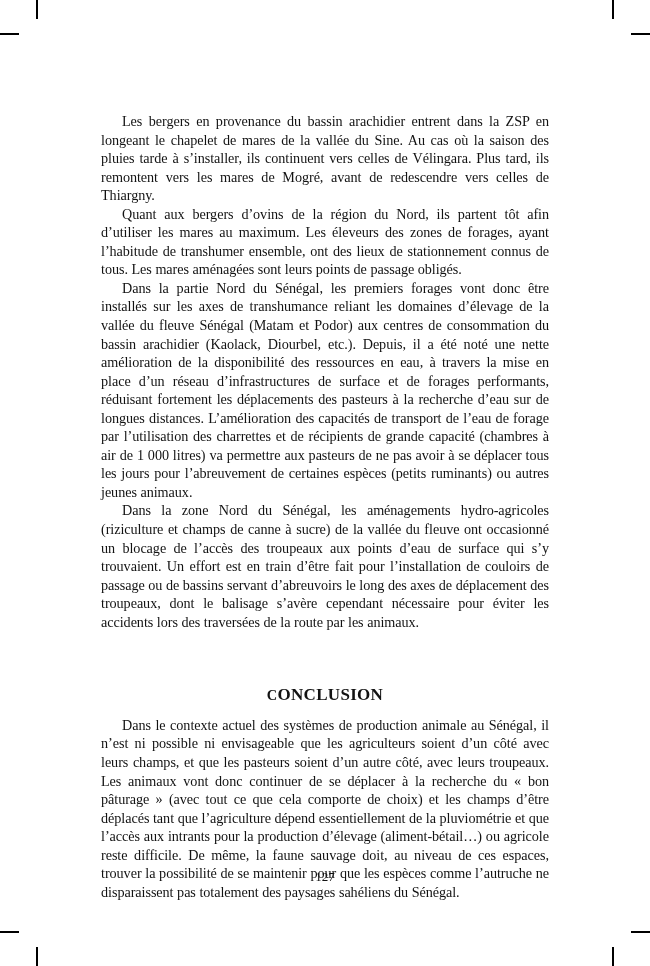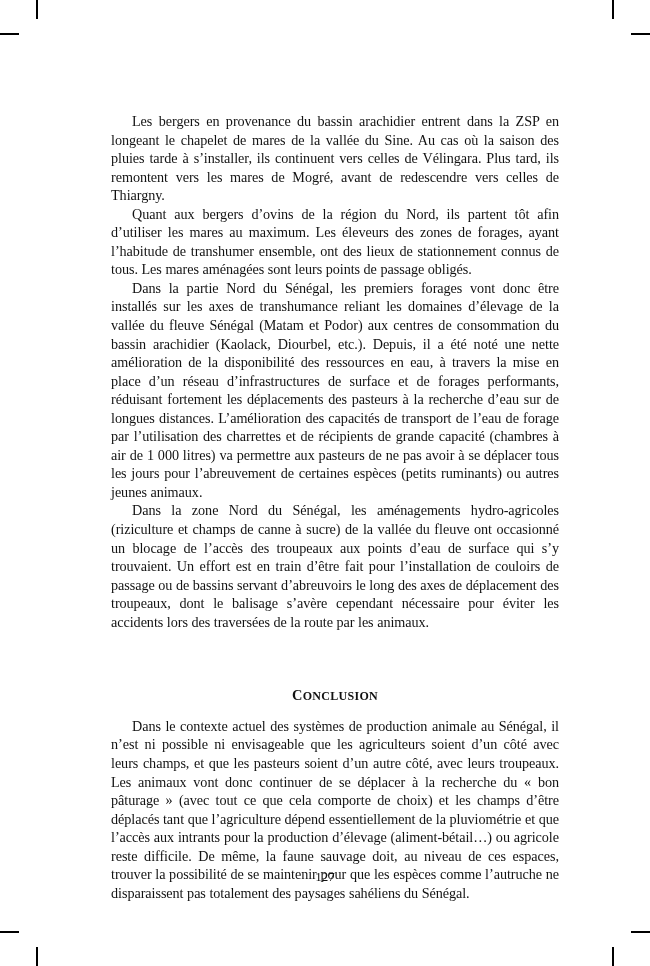--- a/index.html
+++ b/index.html
@@ -31,21 +31,21 @@
   .crop-tr-v { left: 612px; top: 0; }
   .crop-tr-h { left: 631px; top: 33px; }
   .crop-bl-v { left: 36px;  top: 947px; }
   .crop-bl-h { left: 0;     top: 931px; }
   .crop-br-v { left: 612px; top: 947px; }
   .crop-br-h { left: 631px; top: 931px; }
 
   
   #textblock {
     position: absolute;
-    left: 111px;
+    left: 101px;
     top: 112px;
     width: 448px;
   }
   p.para {
     margin: 0;
     text-align: justify;
     text-indent: 21px;
     font-size: 14.2px;
     line-height: 18.55px;
     letter-spacing: -0.06px;
@@ -55,21 +55,21 @@
 
   h2.section-heading {
     margin: 0;
     text-align: center;
     font-weight: bold;
     font-size: 14.4px;
     line-height: 18.55px;
     letter-spacing: 0.3px;
   }
   h2.section-heading .cap  { font-size: 14.4px; }
-  h2.section-heading .rest { font-size: 12px; }
+  h2.section-heading .rest { font-size: 17px; }
 
   .spacer-pre-heading  { height: 55px; }
   .spacer-post-heading { height: 11px; }
 
   
   #folio {
     position: absolute;
     left: 0;
     top: 868px;
     width: 650px;

